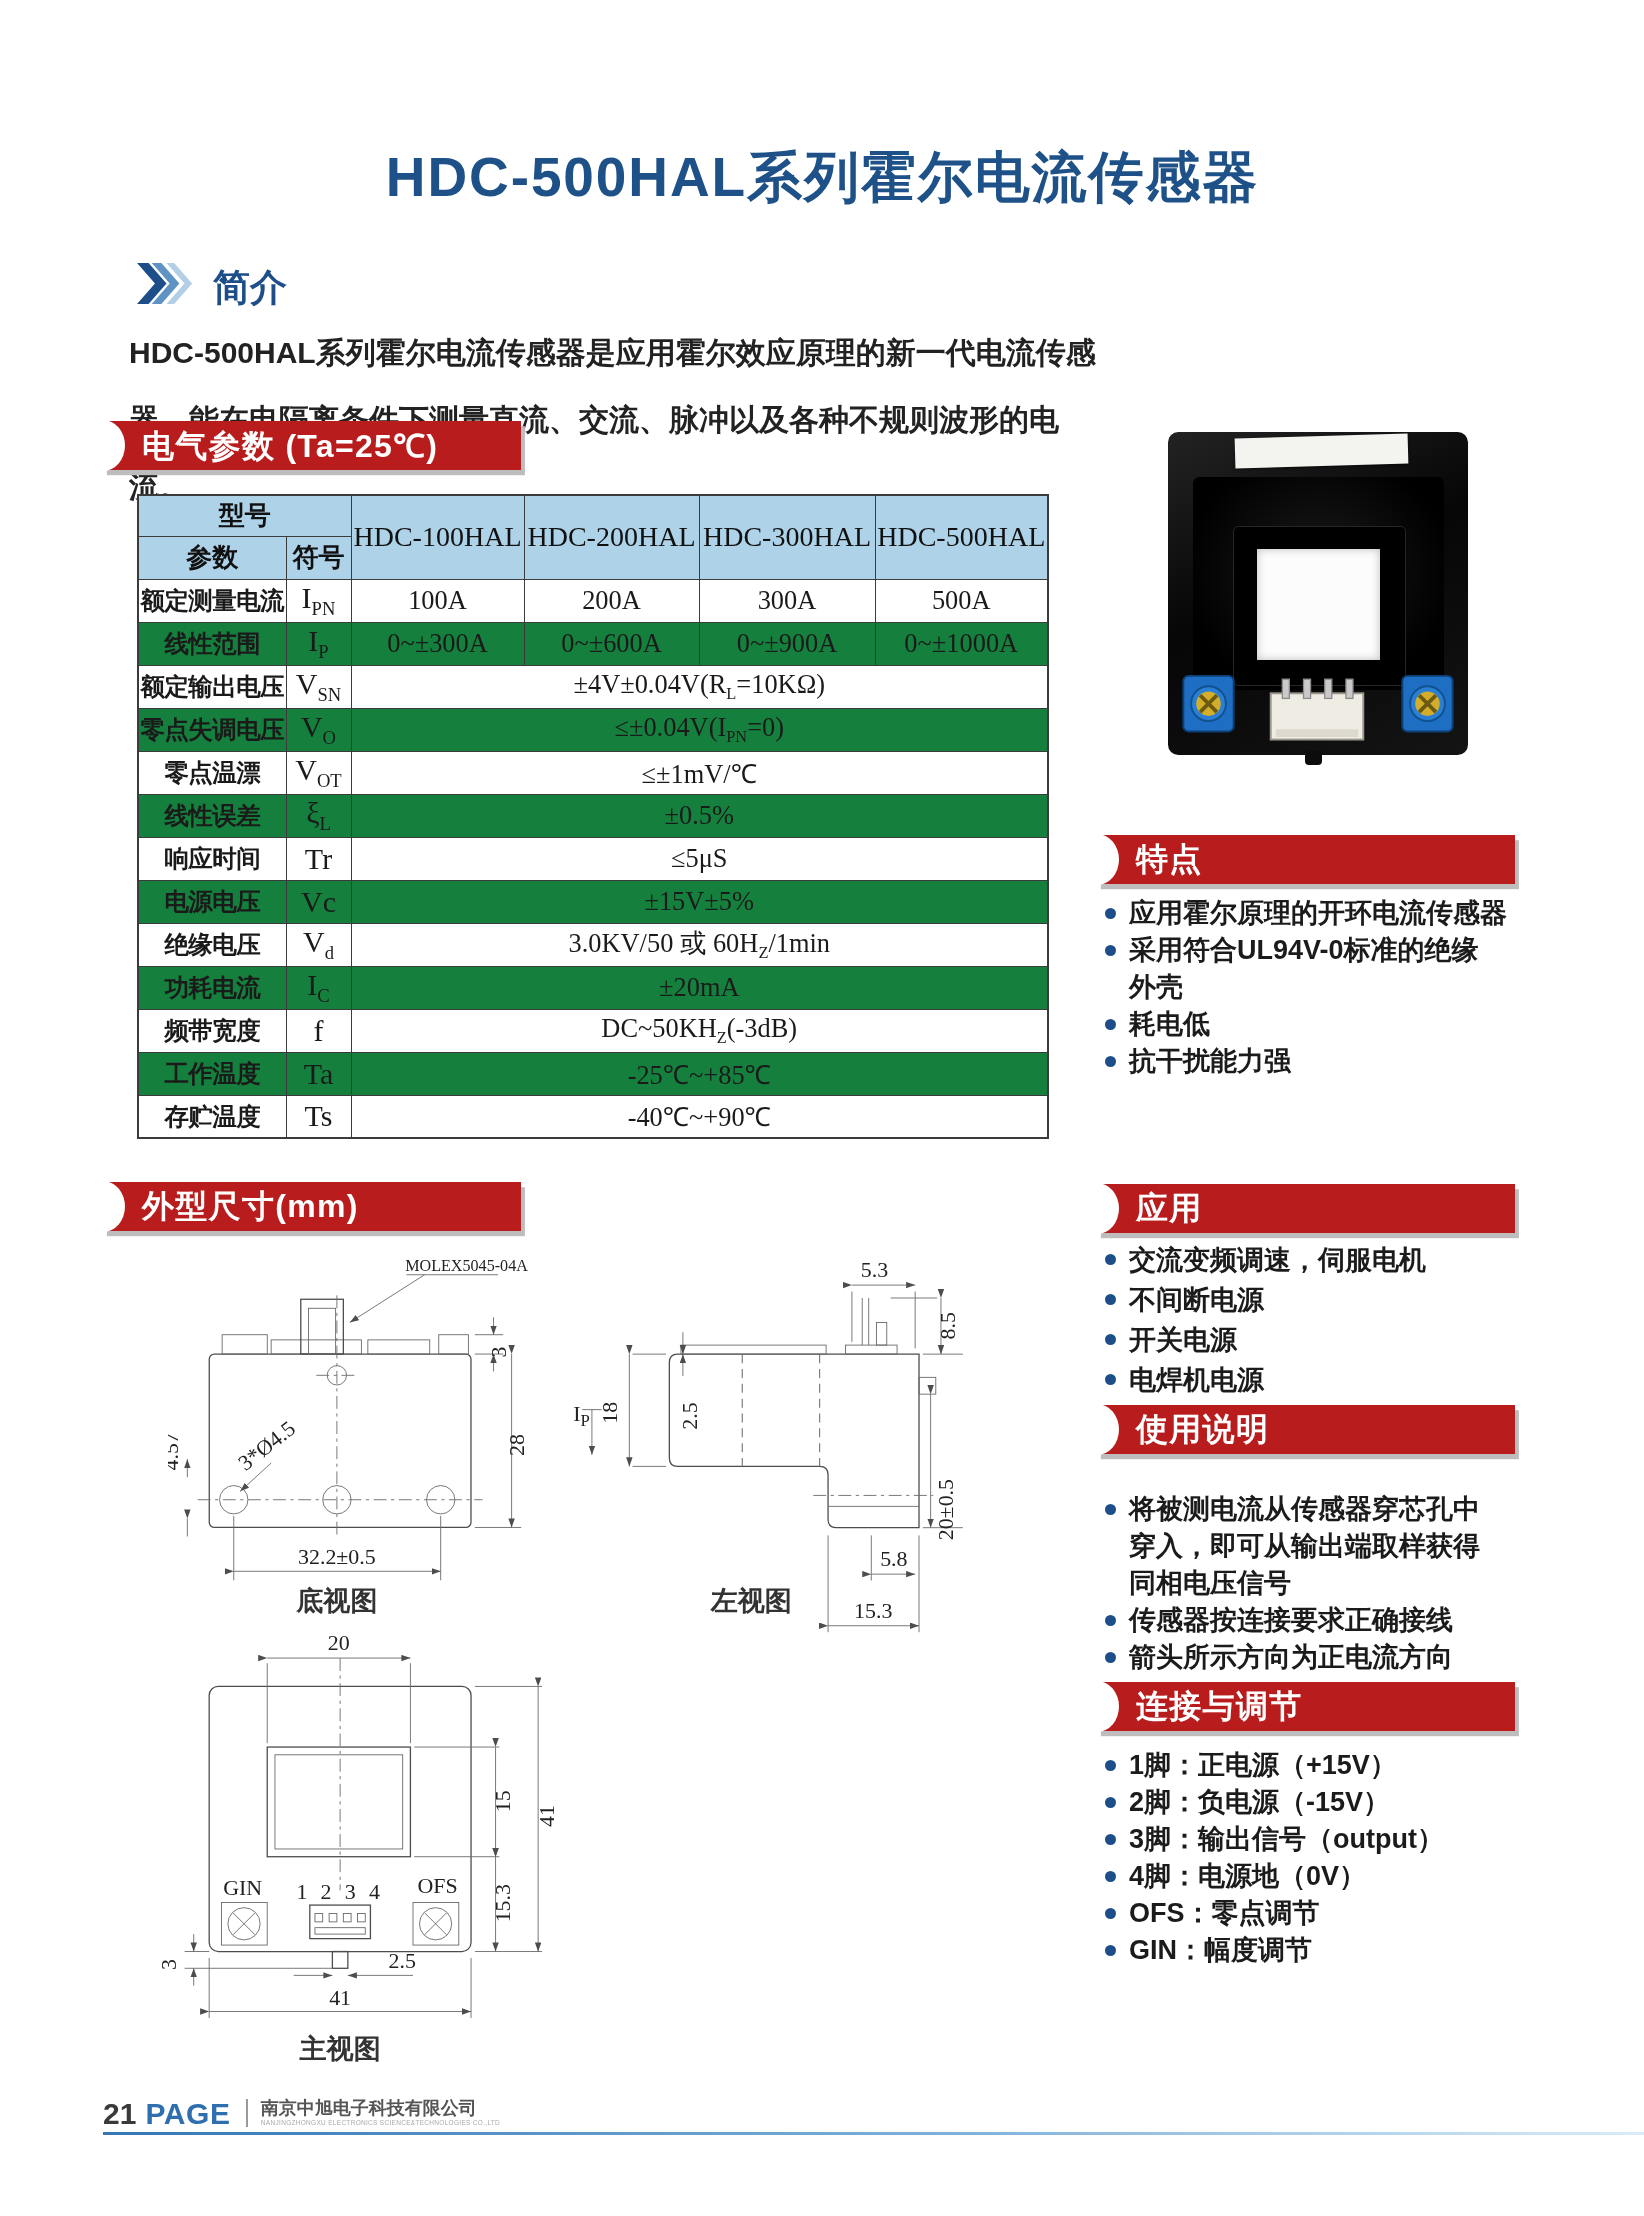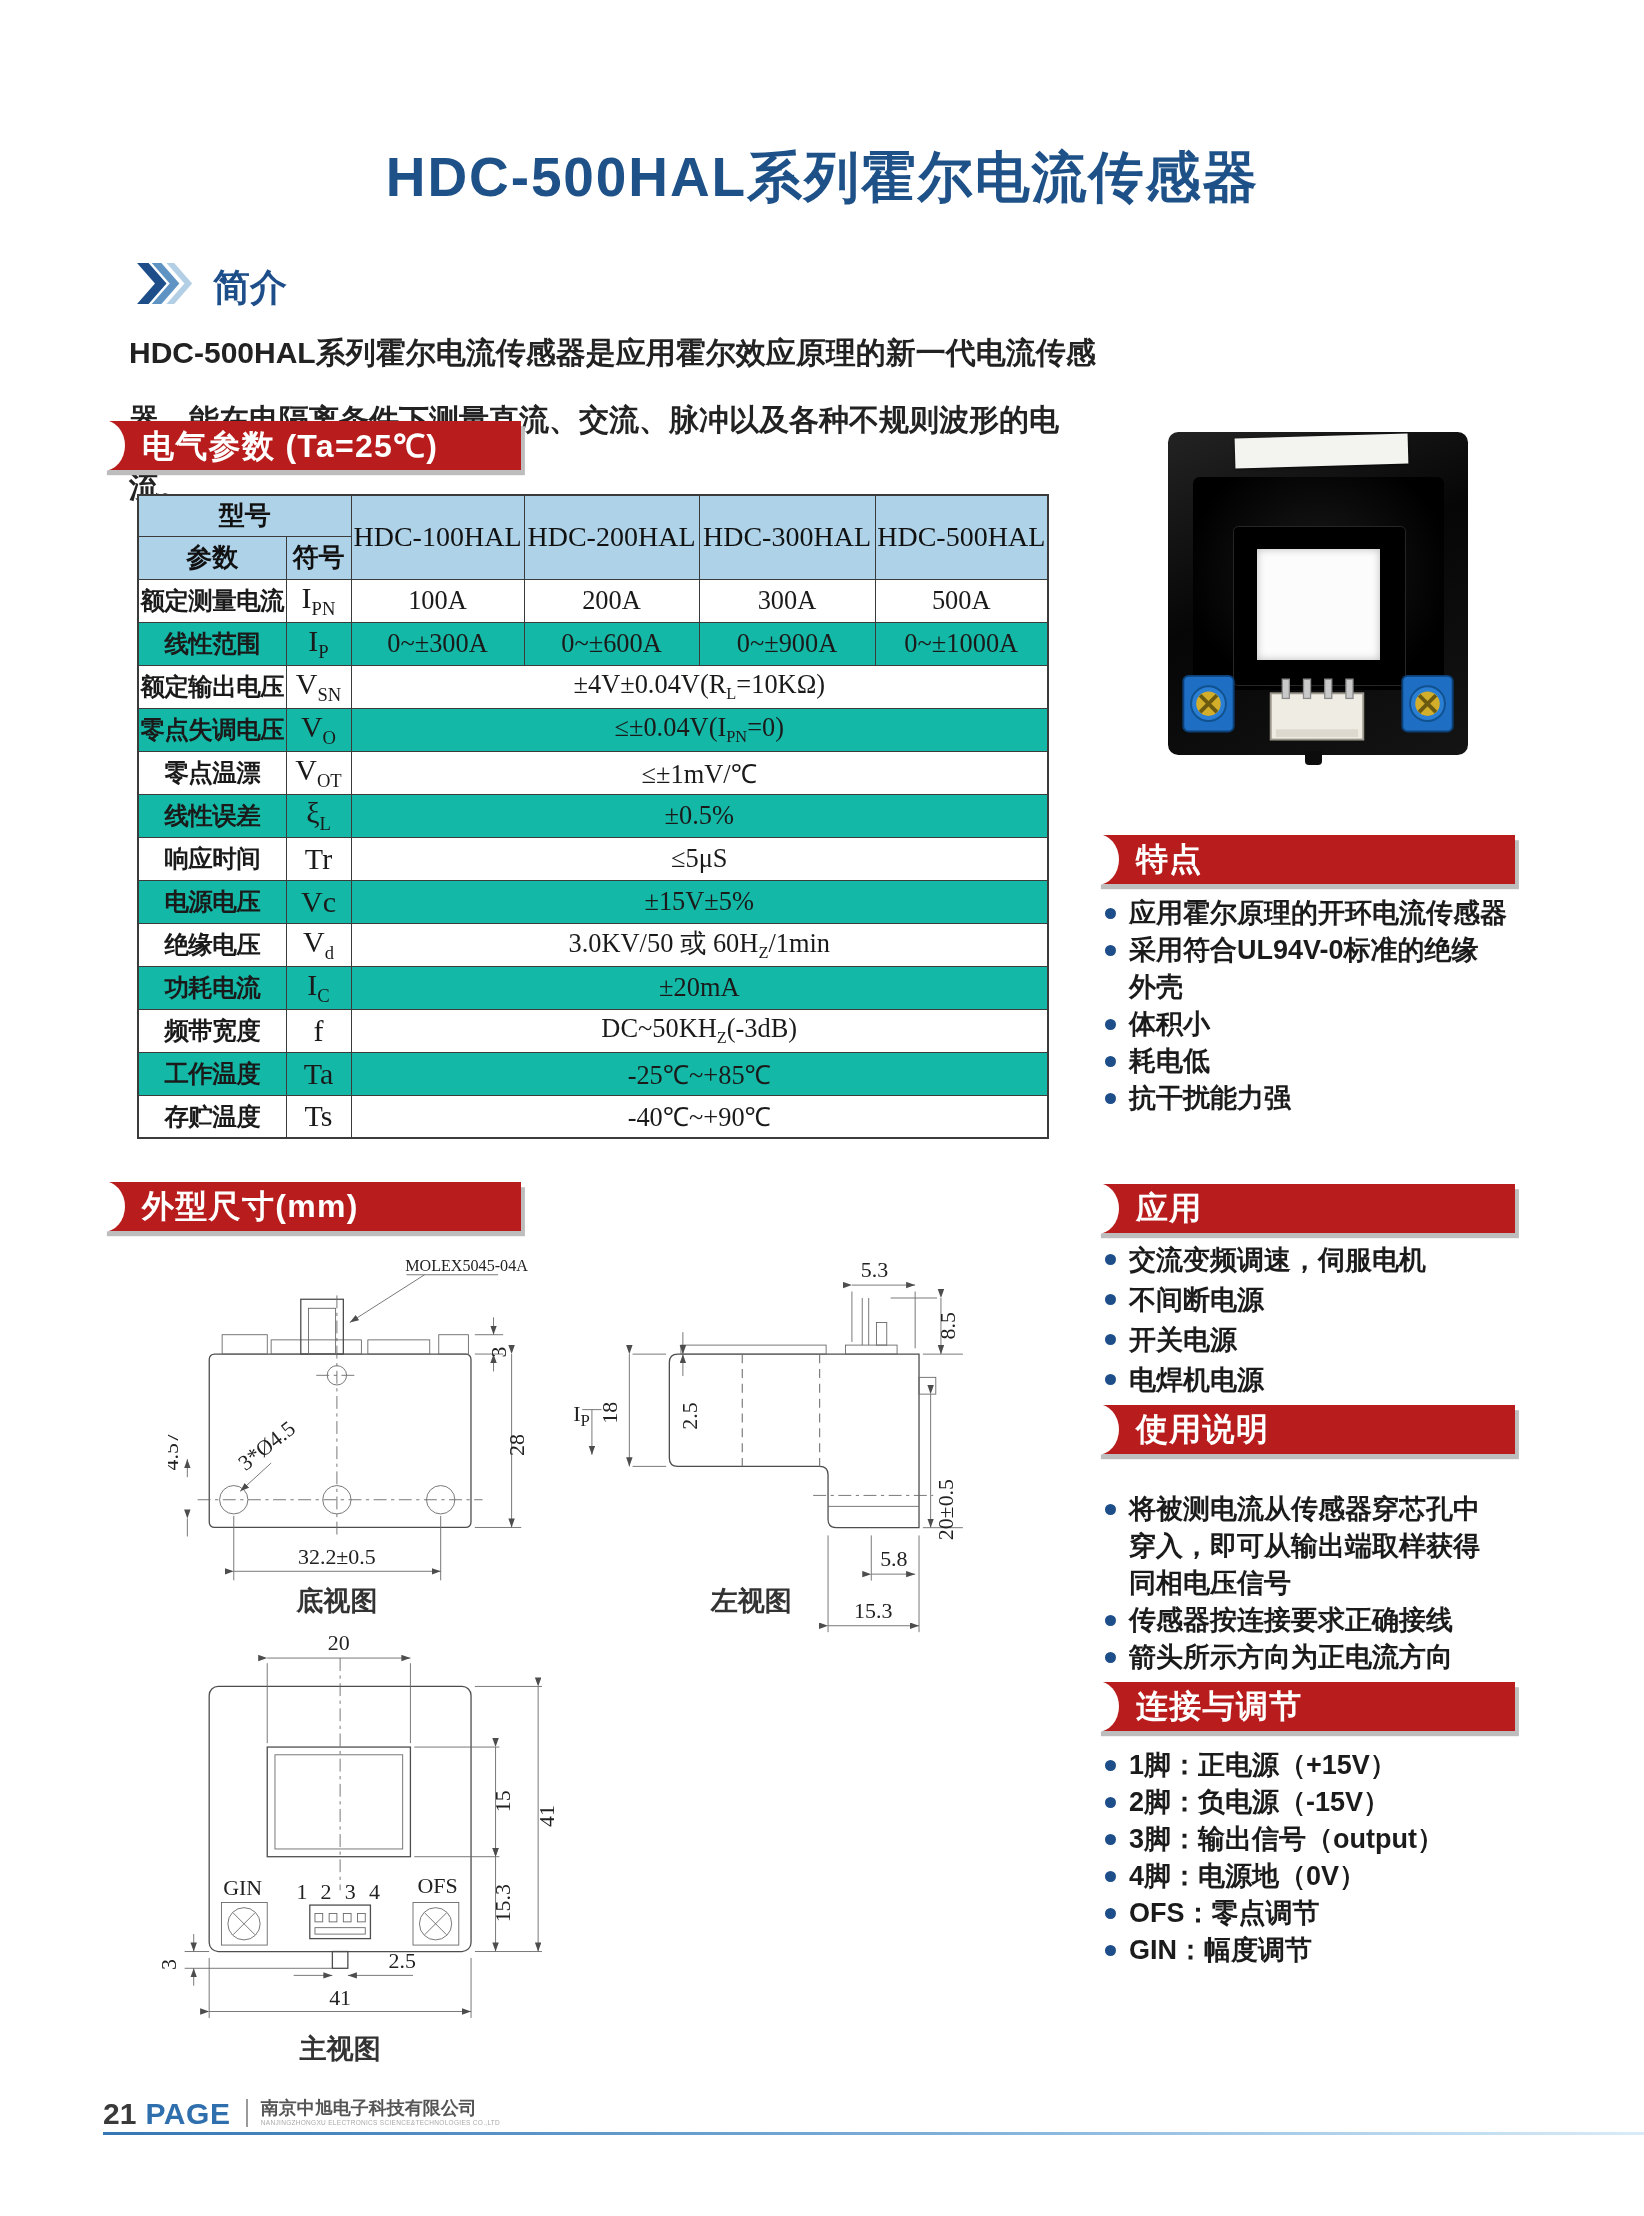--- a/index.html
+++ b/index.html
@@ -23,21 +23,21 @@
   .bar .bl{color:#fff;font-size:32px;font-weight:700;letter-spacing:1.3px;}
 
   
   #spec-table{position:absolute;left:137px;top:494px;width:911px;border-collapse:collapse;
        table-layout:fixed;}
   #spec-table th,#spec-table td{border:1.3px solid #3b3b3b;text-align:center;vertical-align:middle;
        padding:0;overflow:hidden;}
   #spec-table{border:2.6px solid #3b3b3b;}
   #spec-table th{background:#aed3e9;font-size:26px;font-weight:700;color:#111;}
   #spec-table th.model{font-family:"Liberation Serif",serif;font-weight:400;font-size:28px;}
-  #spec-table tr.alt td{background:#14b8a6;}
+  #spec-table tr.alt td{background:#15803d;}
   td.c-param{font-size:24.5px;font-weight:700;letter-spacing:-0.6px;}
   td.c-sym{font-family:"Liberation Serif",serif;font-size:30px;}
   td.c-val{font-family:"Liberation Serif",serif;font-size:26.4px;}
   #spec-table sub{font-size:62%;}
 
   
   .blist{position:absolute;left:1097px;width:418px;margin:0;padding:0;list-style:none;}
   .blist li{position:relative;padding-left:32px;font-size:27px;line-height:37px;
        font-weight:600;color:#1b1b1b;white-space:pre-line;}
   .blist li::before{content:"";position:absolute;left:7.7px;top:13px;width:11px;height:11px;
@@ -230,21 +230,20 @@
     <div class="p-tab"></div>
   </div>
 
   <div class="bar" style="left:1097px;top:835px;width:418px;">
     <span class="bl">特点</span>
   </div>
   <ul class="blist" style="top:895px;">
       <li>应用霍尔原理的开环电流传感器</li>
       <li>采用符合UL94V-0标准的绝缘
 外壳</li>
-      <li>体积小</li>
       <li>耗电低</li>
       <li>抗干扰能力强</li>
     </ul>
 
   <div class="bar" style="left:1097px;top:1184px;width:418px;">
     <span class="bl">应用</span>
   </div>
   <ul class="blist sp" style="top:1240px;">
       <li>交流变频调速，伺服电机</li>
       <li>不间断电源</li>

